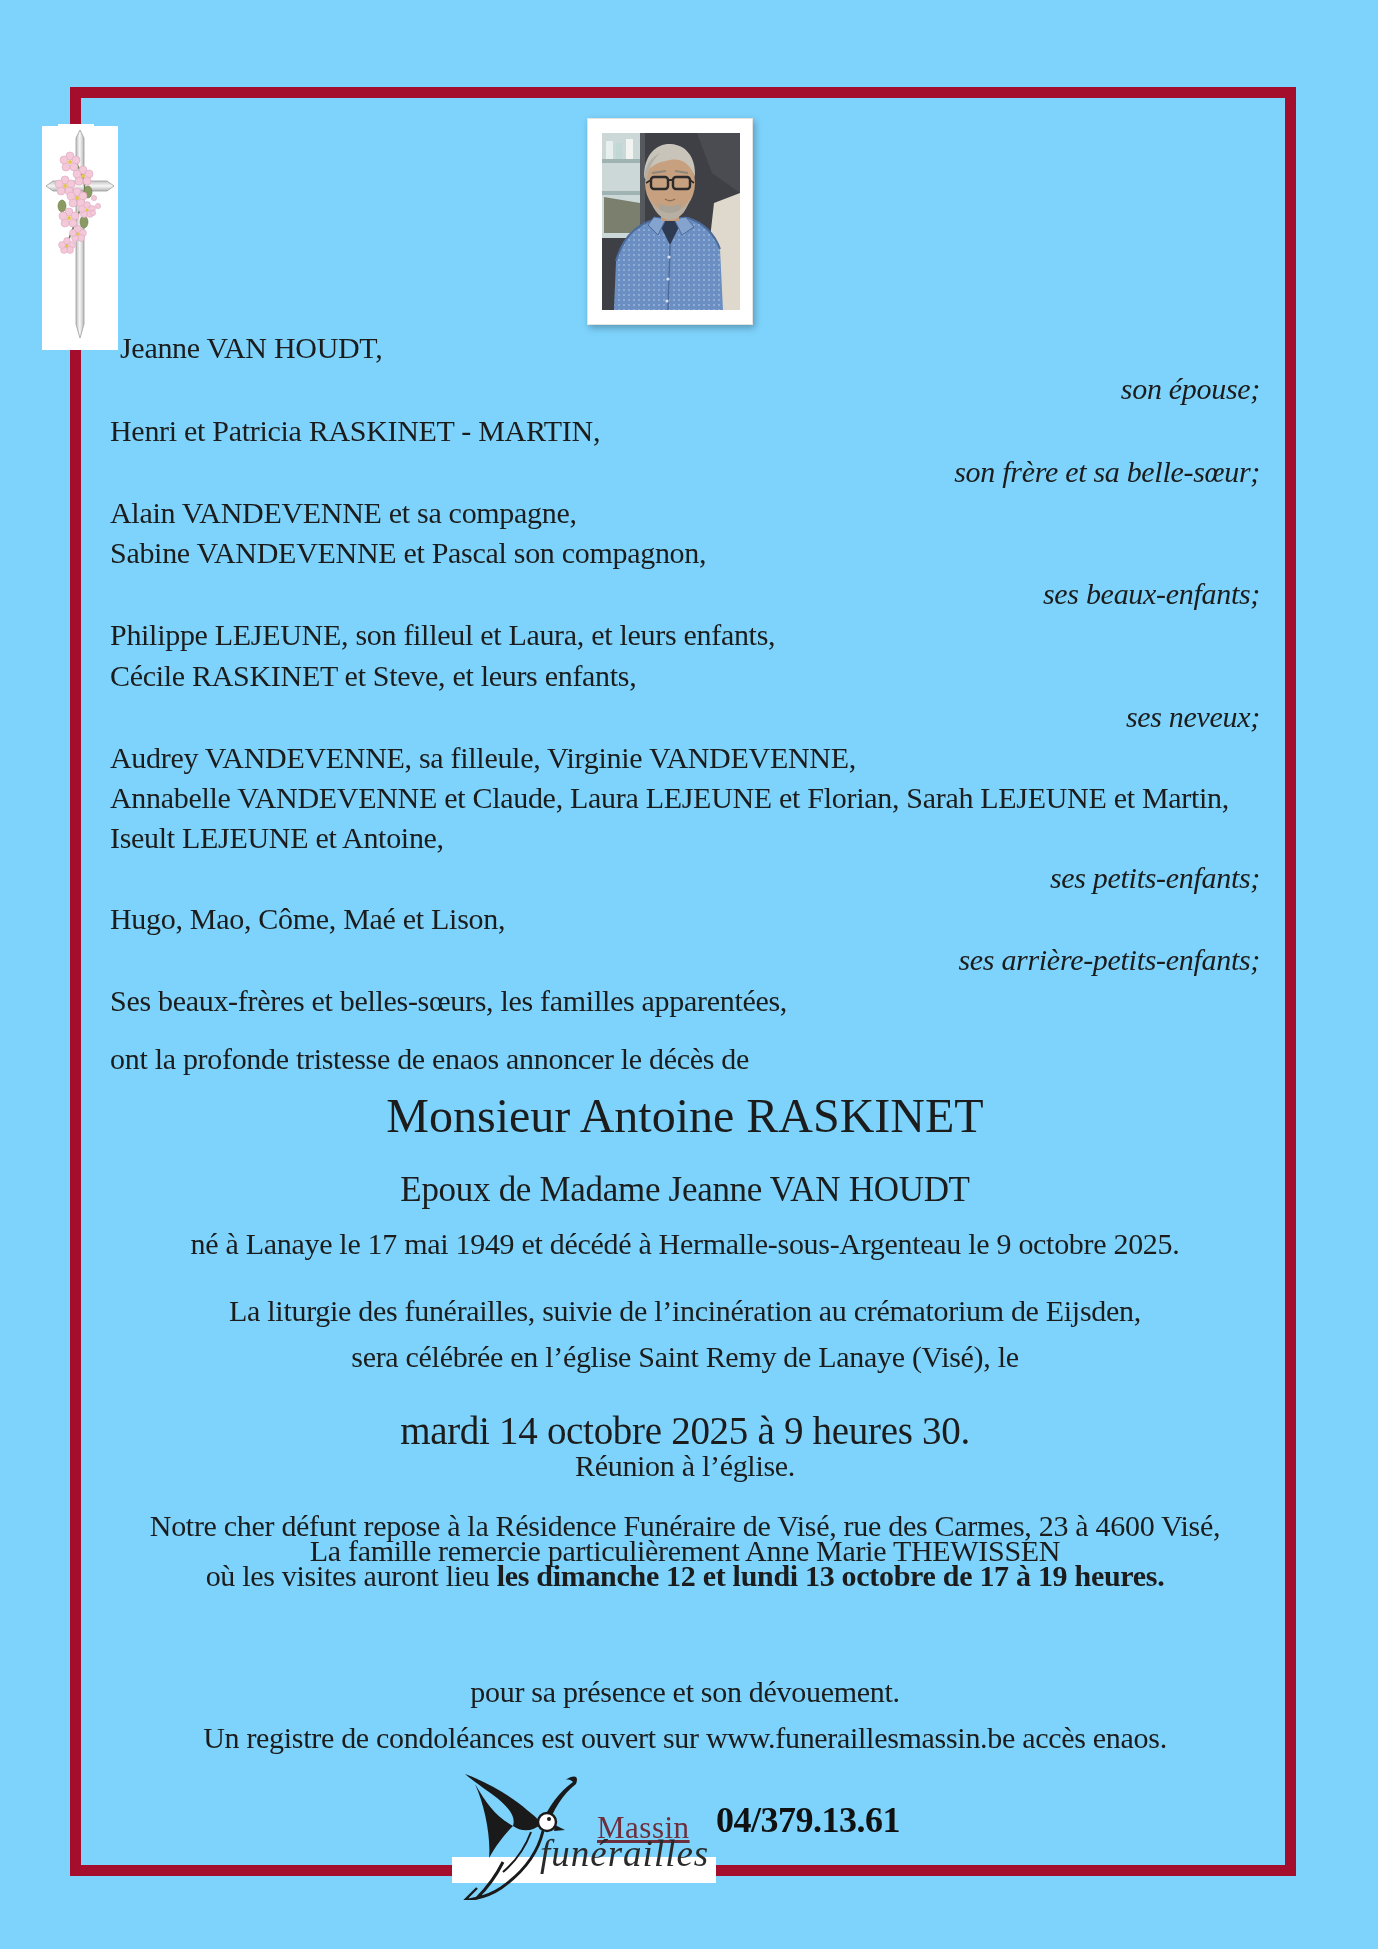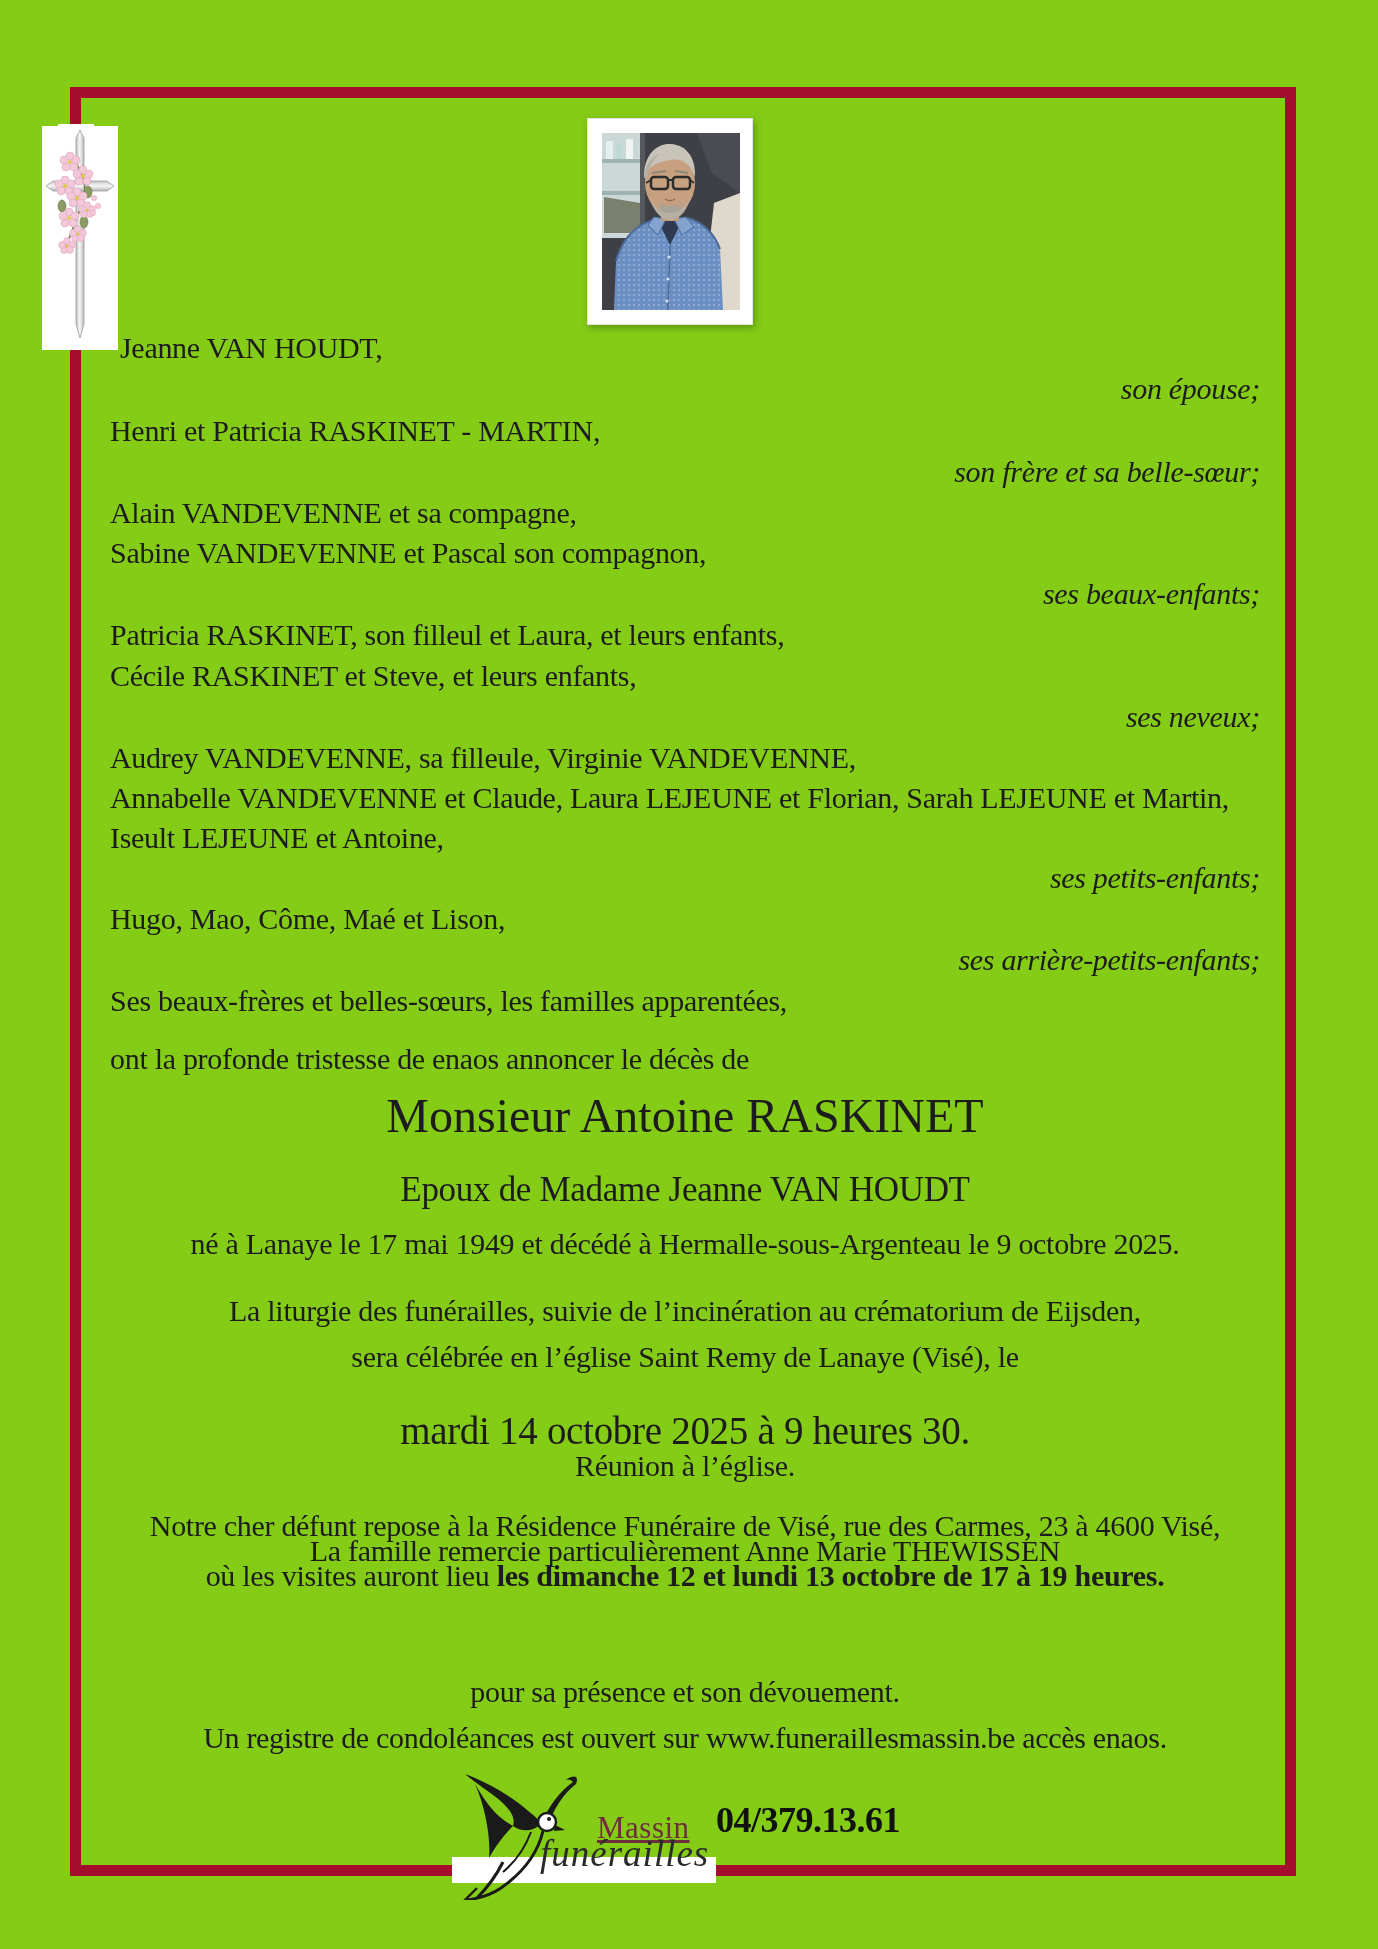--- a/index.html
+++ b/index.html
@@ -1,17 +1,17 @@
 <!DOCTYPE html>
 <html><head>
 <meta charset="utf-8">
 <style>
   html,body{margin:0;padding:0;background:#ffffff;}
   #page{
-    position:relative;width:1378px;height:1949px;background:#84cc16;overflow:hidden;
+    position:relative;width:1378px;height:1949px;background:#7dd3fc;overflow:hidden;
     font-family:"Liberation Serif", serif;color:#1c1c1c;
   }
   
   #frame{
     position:absolute;left:70px;top:87px;width:1226px;height:1789px;
     border:11px solid #a50d2d;box-sizing:border-box;
   }
   
   .patch{position:absolute;background:#ffffff;}
   #cross-patch{left:58px;top:124px;width:36px;height:226px;}
@@ -202,21 +202,21 @@
     </svg>
   </div>
 
   <div class="ln l indent" style="top:331px">Jeanne VAN HOUDT,</div>
   <div class="ln r" style="top:372px">son épouse;</div>
   <div class="ln l" style="top:414px">Henri et Patricia RASKINET - MARTIN,</div>
   <div class="ln r" style="top:455px">son frère et sa belle-sœur;</div>
   <div class="ln l" style="top:496px">Alain VANDEVENNE et sa compagne,</div>
   <div class="ln l" style="top:536px">Sabine VANDEVENNE et Pascal son compagnon,</div>
   <div class="ln r" style="top:577px">ses beaux-enfants;</div>
-  <div class="ln l" style="top:618px">Patricia RASKINET, son filleul et Laura, et leurs enfants,</div>
+  <div class="ln l" style="top:618px">Philippe LEJEUNE, son filleul et Laura, et leurs enfants,</div>
   <div class="ln l" style="top:659px">Cécile RASKINET et Steve, et leurs enfants,</div>
   <div class="ln r" style="top:700px">ses neveux;</div>
   <div class="ln l" style="top:741px">Audrey VANDEVENNE, sa filleule, Virginie VANDEVENNE,</div>
   <div class="ln l" style="top:781px">Annabelle VANDEVENNE et Claude, Laura LEJEUNE et Florian, Sarah LEJEUNE et Martin,</div>
   <div class="ln l" style="top:821px">Iseult LEJEUNE et Antoine,</div>
   <div class="ln r" style="top:861px">ses petits-enfants;</div>
   <div class="ln l" style="top:902px">Hugo, Mao, Côme, Maé et Lison,</div>
   <div class="ln r" style="top:943px">ses arrière-petits-enfants;</div>
   <div class="ln l" style="top:984px">Ses beaux-frères et belles-sœurs, les familles apparentées,</div>
   <div class="ln l" style="top:1042px">ont la profonde tristesse de enaos annoncer le décès de</div>

